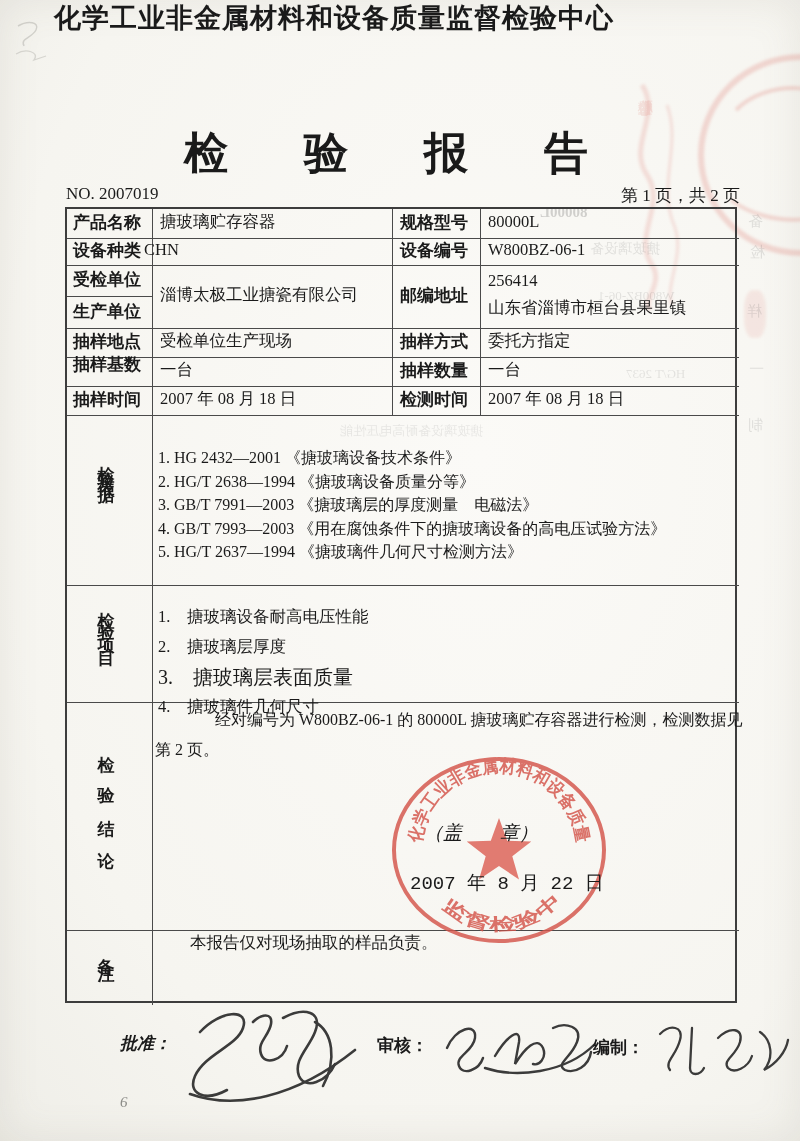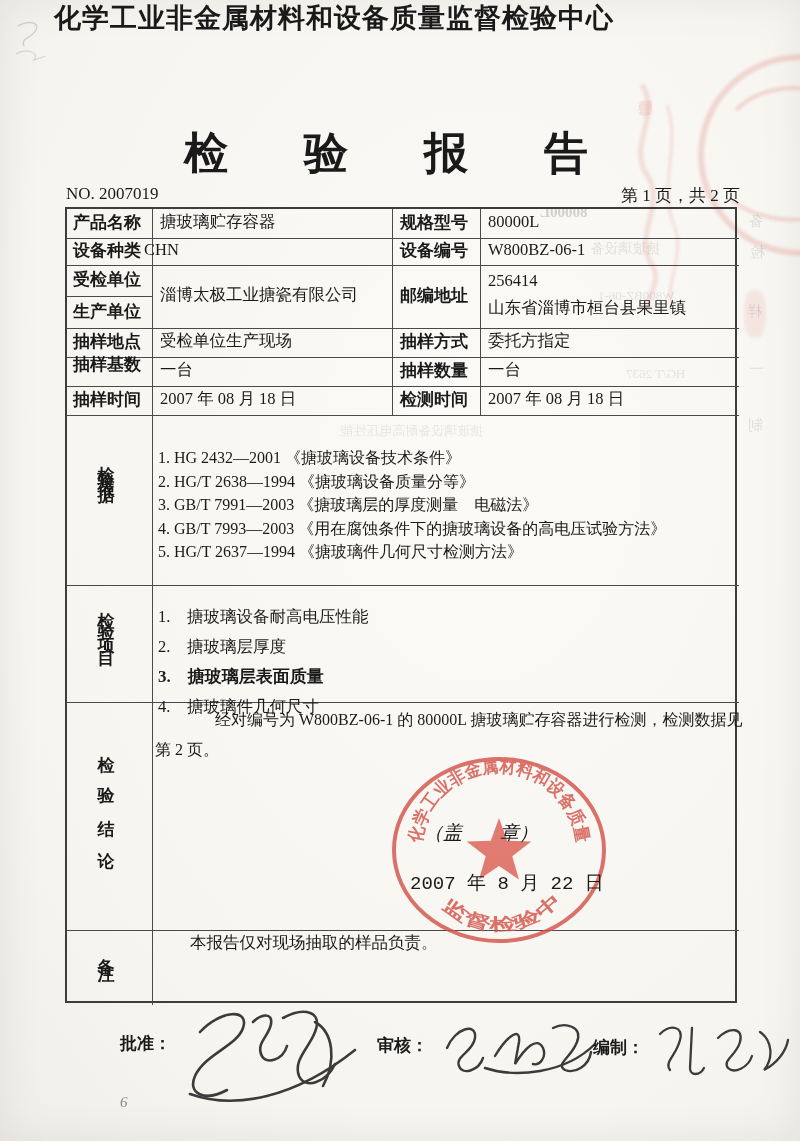--- a/index.html
+++ b/index.html
@@ -133,21 +133,21 @@
     <div class="list-item">2. HG/T 2638—1994 《搪玻璃设备质量分等》</div>
     <div class="list-item">3. GB/T 7991—2003 《搪玻璃层的厚度测量　电磁法》</div>
     <div class="list-item">4. GB/T 7993—2003 《用在腐蚀条件下的搪玻璃设备的高电压试验方法》</div>
     <div class="list-item">5. HG/T 2637—1994 《搪玻璃件几何尺寸检测方法》</div>
   </div>
 
   <div class="vert-label" style="left:106px;top:598px;letter-spacing:13px;">检验项目</div>
   <div class="abs" style="left:158px;top:602px;line-height:30px;">
     <div class="list-item" style="font-size:16.5px;">1.　搪玻璃设备耐高电压性能</div>
     <div class="list-item" style="font-size:16.5px;">2.　搪玻璃层厚度</div>
-    <div class="list-item" style="font-size:17px;font-weight:bold;">3.　搪玻璃层表面质量</div>
+    <div class="list-item" style="font-size:20px;">3.　搪玻璃层表面质量</div>
     <div class="list-item" style="font-size:16.5px;">4.　搪玻璃件几何尺寸</div>
   </div>
 
   <div class="vert-label" style="left:106px;top:742px;letter-spacing:32px;">检验结论</div>
   <div class="concl-text" style="left:215px;top:710px;">经对编号为 W800BZ-06-1 的 80000L 搪玻璃贮存容器进行检测，检测数据见</div>
   <div class="concl-text" style="left:155px;top:740px;">第 2 页。</div>
 
   <svg class="abs" style="left:388px;top:753px;opacity:.82;filter:blur(.3px);z-index:2;" width="222" height="196">
     <defs>
       <path id="arcTop" d="M 33.3 90.2 A 78 78 0 0 1 188.7 90.2" fill="none"></path>
@@ -161,21 +161,21 @@
     <text font-size="17" fill="#d4544a" font-family="Liberation Sans, sans-serif" font-weight="700">
       <textPath href="#arcBottom" startOffset="14" textLength="160" lengthAdjust="spacingAndGlyphs">监督检验中心</textPath>
     </text>
   </svg>
   <div class="seal-note">（盖　　章）</div>
   <div class="seal-date">2007 年 8 月 22 日</div>
 
   <div class="vert-label" style="left:106px;top:944px;letter-spacing:7px;">备注</div>
   <div class="concl-text" style="left:190px;top:932px;font-size:16.5px;">本报告仅对现场抽取的样品负责。</div>
 
-  <div class="signoff-label" style="left:120px;top:1032px;">批准：</div>
+  <div class="signoff-label" style="left:120px;top:1032px;font-style:italic;">批准：</div>
   <div class="signoff-label" style="left:377px;top:1034px;">审核：</div>
   <div class="signoff-label" style="left:593px;top:1036px;">编制：</div>
 
   <svg class="signature" style="left:165px;top:1002px;" width="210" height="110">
     <g stroke="#222" stroke-width="2.6" fill="none" stroke-linecap="round" opacity=".88">
       <path d="M35 30 C55 8 85 6 78 26 C72 44 40 52 30 74 C22 92 40 100 62 88"></path>
       <path d="M88 20 C96 12 108 10 106 22 C104 34 92 40 96 52 C100 64 118 58 122 44"></path>
       <path d="M118 16 C140 4 158 10 150 30 C144 46 128 58 134 74 C140 88 162 80 170 62"></path>
       <path d="M25 92 C70 108 130 96 190 48"></path>
       <path d="M150 20 C168 30 172 58 158 84"></path>

